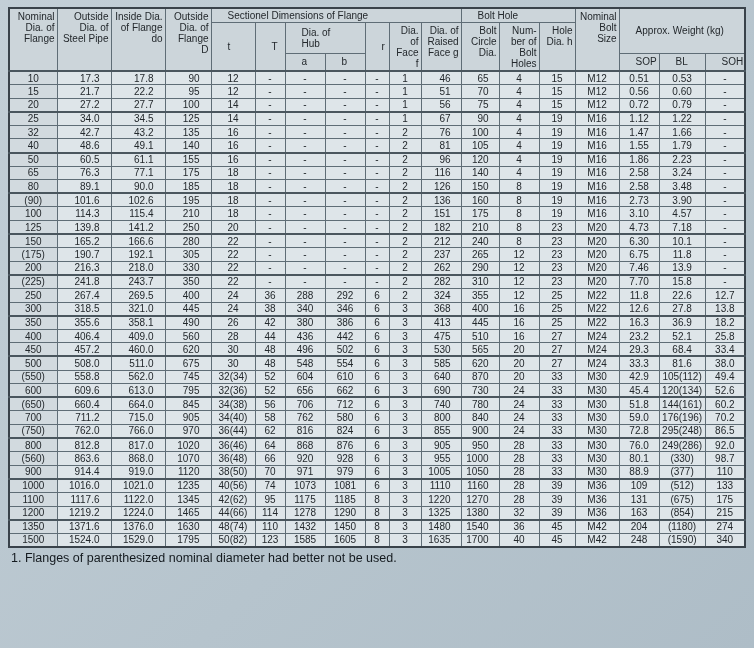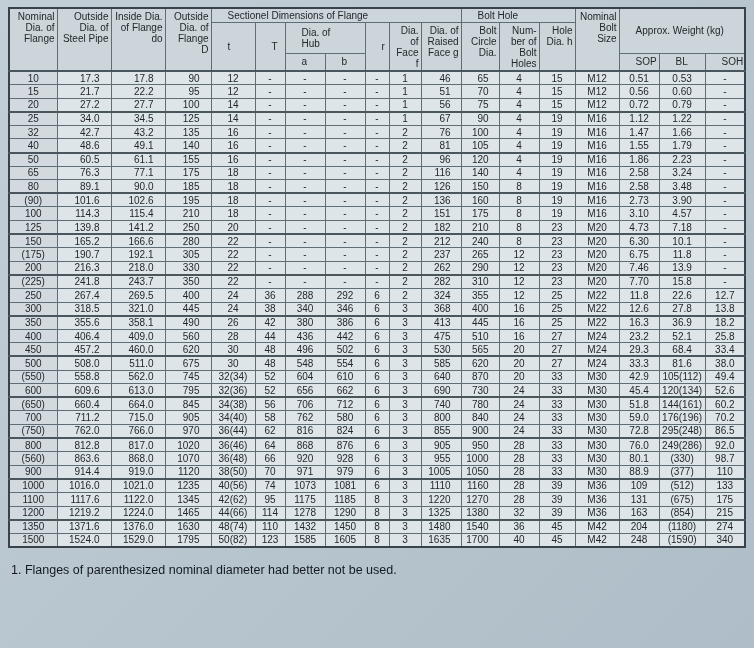--- a/index.html
+++ b/index.html
@@ -38,21 +38,21 @@
     height: 13.6px;
     padding: 0 2px;
     text-align: center;
     background: #dee5e9;
     vertical-align: middle;
   }
   tbody td.c0 { background: #d2dadf; }
   tbody td.c1, tbody td.c2, tbody td.c3 { text-align: right; padding-right: 11px; }
   tbody td.c10, tbody td.c11 { text-align: right; padding-right: 10px; }
   tr.group-start td { border-top: 2px solid #4a565e; }
-  .notes { margin-top: 12px; padding-left: 3px; }
+  .notes { padding-left: 3px; }
   .notes .note { font-size: 12.5px; line-height: 21px; color: #141a1f; }
 </style>
 </head>
 <body>
 
 <div class="page">
 
   <table class="flange">
     <colgroup>
       <col style="width:48px">

